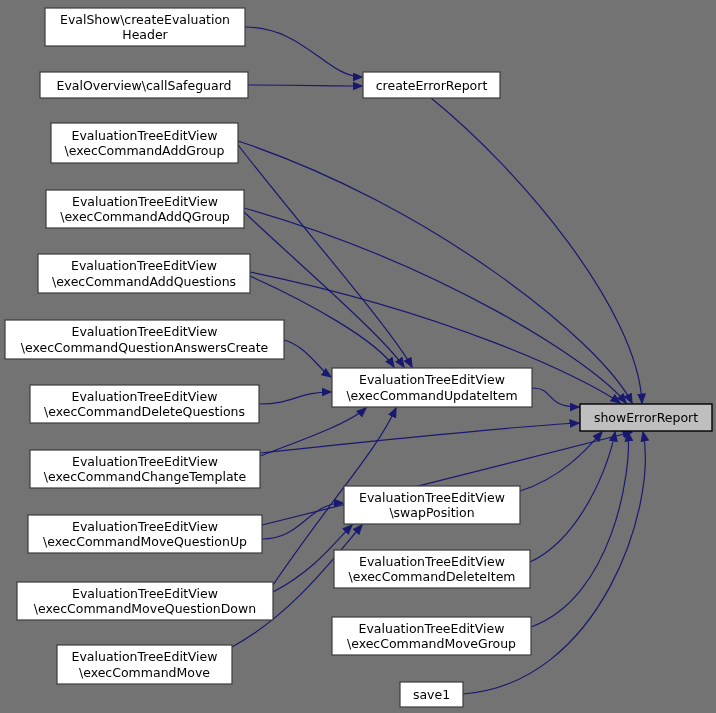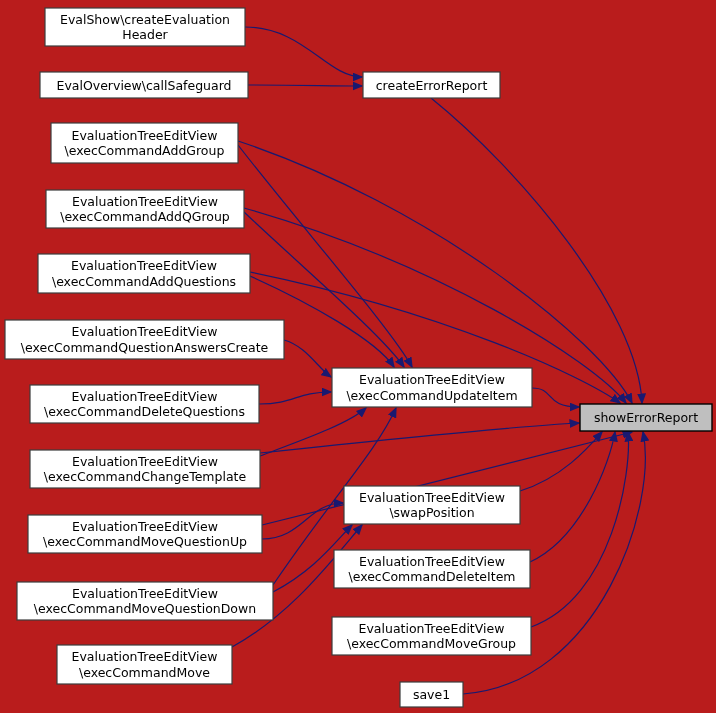--- a/index.html
+++ b/index.html
@@ -1,16 +1,16 @@
 <!DOCTYPE html>
 <html><head>
 <meta charset="utf-8">
 <style>
   html,body{margin:0;padding:0;background:#ffffff;}
-  .stage{position:relative;width:716px;height:713px;background:#b91c1c;overflow:hidden;
+  .stage{position:relative;width:716px;height:713px;background:#737373;overflow:hidden;
          font-family:"DejaVu Sans","Liberation Sans",sans-serif;}
   svg{display:block;}
   .node-rect{fill:#ffffff;stroke:#3c3c3c;stroke-width:1.2;}
   .node-rect.highlight{fill:#bfbfbf;stroke:#000000;stroke-width:1.4;}
   .node-label{fill:#000000;font-size:12.5px;font-family:"DejaVu Sans","Liberation Sans",sans-serif;}
   .edge{fill:none;stroke-width:1.2;}
   .graph-node{cursor:pointer;}
 </style>
 </head>
 <body>

